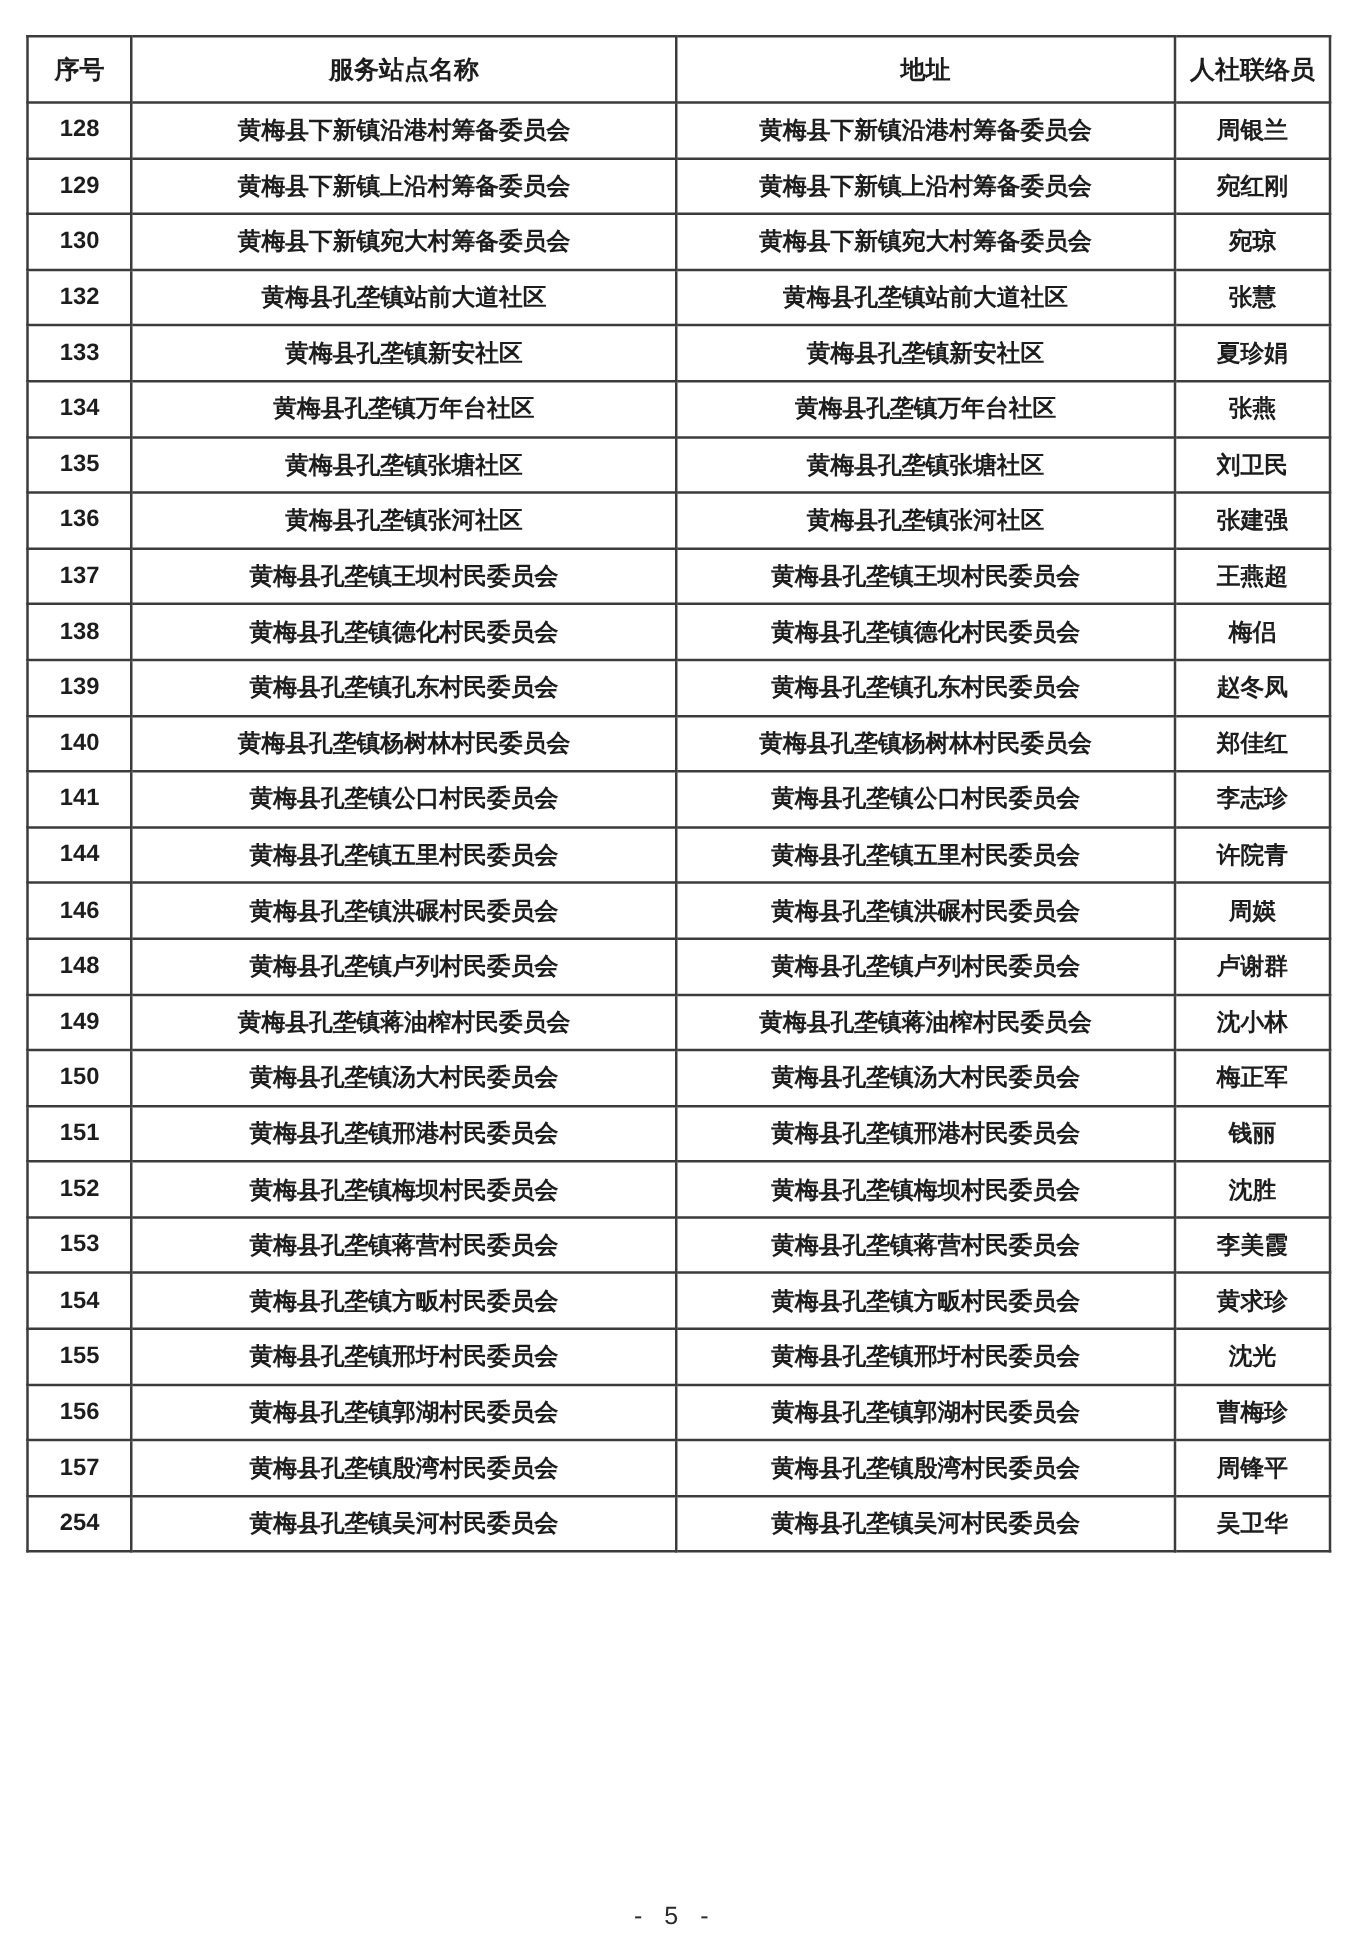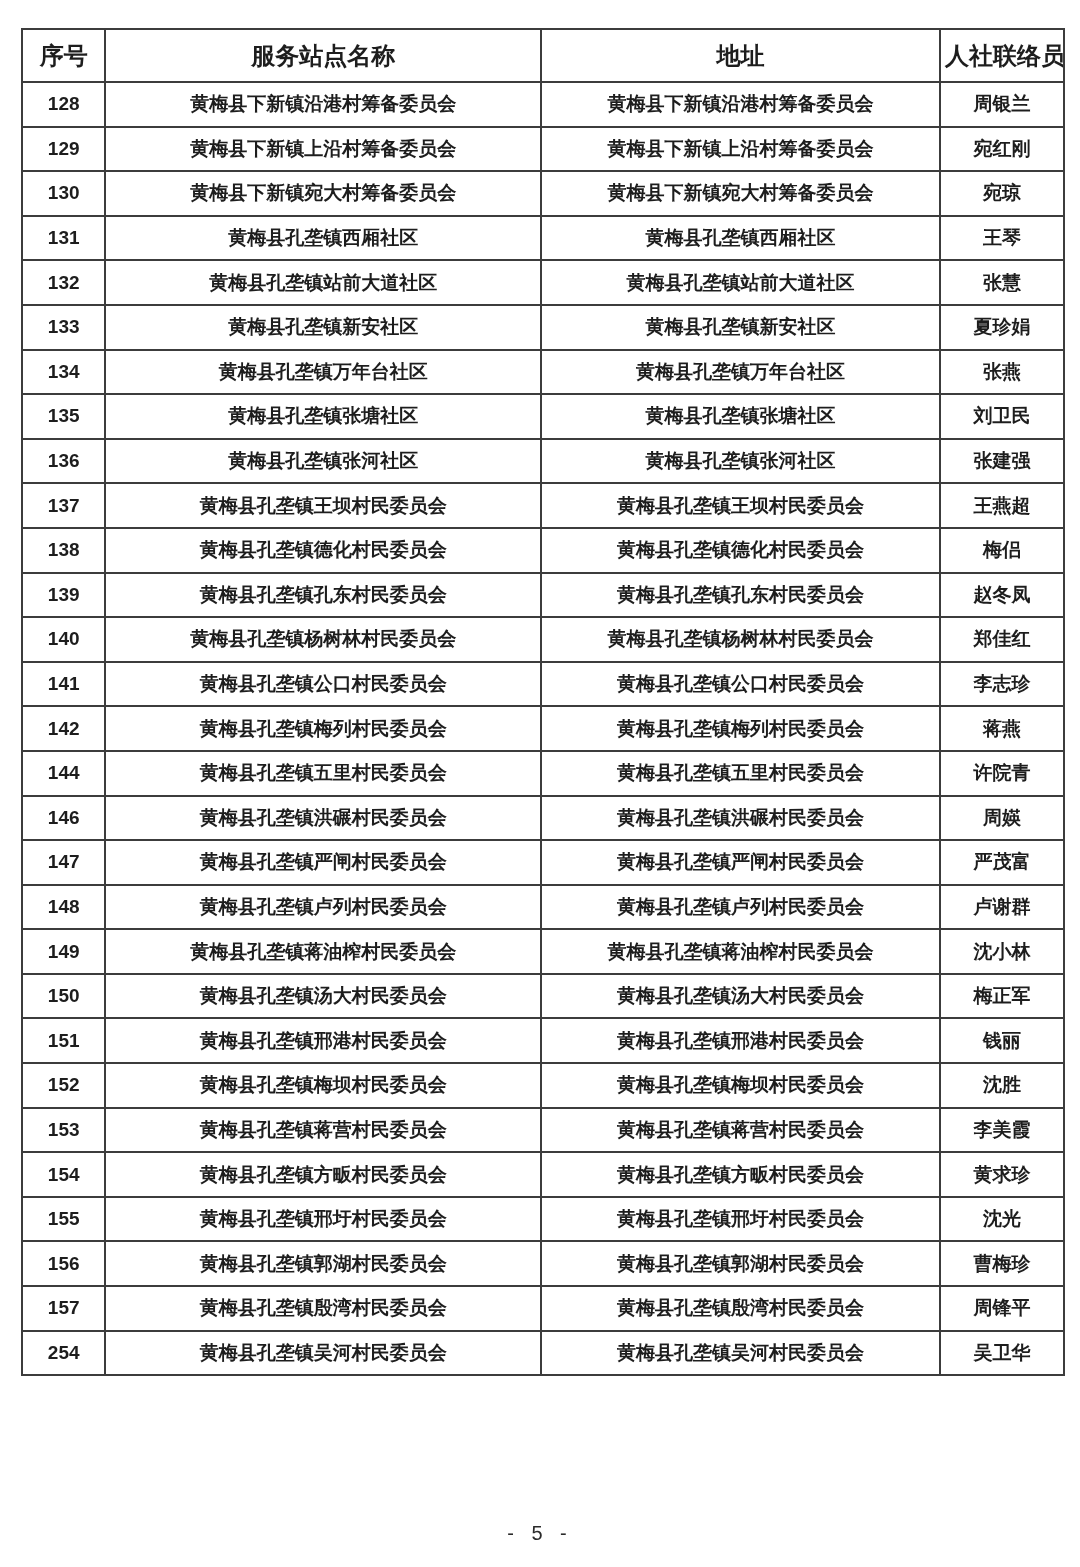--- a/index.html
+++ b/index.html
@@ -30,21 +30,21 @@
     text-align: center;
     vertical-align: middle;
     font-weight: bold;
     color: #1d1d1d;
     padding: 0 4px;
     overflow: hidden;
     white-space: nowrap;
   }
   table.station-table th {
     height: 51px;
-    font-size: 24px;
+    font-size: 20px;
   }
   table.station-table td {
     height: 42.6px;
     font-size: 19px;
   }
   .col-no      { width: 8.0%; }
   .col-name    { width: 41.8%; }
   .col-address { width: 38.3%; }
   .col-liaison { width: 11.9%; }
   .page-footer {
@@ -92,26 +92,20 @@
     <td>黄梅县下新镇上沿村筹备委员会</td>
     <td>宛红刚</td>
   </tr>
         <tr>
     <td>130</td>
     <td>黄梅县下新镇宛大村筹备委员会</td>
     <td>黄梅县下新镇宛大村筹备委员会</td>
     <td>宛琼</td>
   </tr>
         <tr>
-    <td>131</td>
-    <td>黄梅县孔垄镇西厢社区</td>
-    <td>黄梅县孔垄镇西厢社区</td>
-    <td>王琴</td>
-  </tr>
-        <tr>
     <td>132</td>
     <td>黄梅县孔垄镇站前大道社区</td>
     <td>黄梅县孔垄镇站前大道社区</td>
     <td>张慧</td>
   </tr>
         <tr>
     <td>133</td>
     <td>黄梅县孔垄镇新安社区</td>
     <td>黄梅县孔垄镇新安社区</td>
     <td>夏珍娟</td>
@@ -158,44 +152,32 @@
     <td>黄梅县孔垄镇杨树林村民委员会</td>
     <td>郑佳红</td>
   </tr>
         <tr>
     <td>141</td>
     <td>黄梅县孔垄镇公口村民委员会</td>
     <td>黄梅县孔垄镇公口村民委员会</td>
     <td>李志珍</td>
   </tr>
         <tr>
-    <td>142</td>
-    <td>黄梅县孔垄镇梅列村民委员会</td>
-    <td>黄梅县孔垄镇梅列村民委员会</td>
-    <td>蒋燕</td>
-  </tr>
-        <tr>
     <td>144</td>
     <td>黄梅县孔垄镇五里村民委员会</td>
     <td>黄梅县孔垄镇五里村民委员会</td>
     <td>许院青</td>
   </tr>
         <tr>
     <td>146</td>
     <td>黄梅县孔垄镇洪碾村民委员会</td>
     <td>黄梅县孔垄镇洪碾村民委员会</td>
     <td>周媖</td>
   </tr>
         <tr>
-    <td>147</td>
-    <td>黄梅县孔垄镇严闸村民委员会</td>
-    <td>黄梅县孔垄镇严闸村民委员会</td>
-    <td>严茂富</td>
-  </tr>
-        <tr>
     <td>148</td>
     <td>黄梅县孔垄镇卢列村民委员会</td>
     <td>黄梅县孔垄镇卢列村民委员会</td>
     <td>卢谢群</td>
   </tr>
         <tr>
     <td>149</td>
     <td>黄梅县孔垄镇蒋油榨村民委员会</td>
     <td>黄梅县孔垄镇蒋油榨村民委员会</td>
     <td>沈小林</td>

